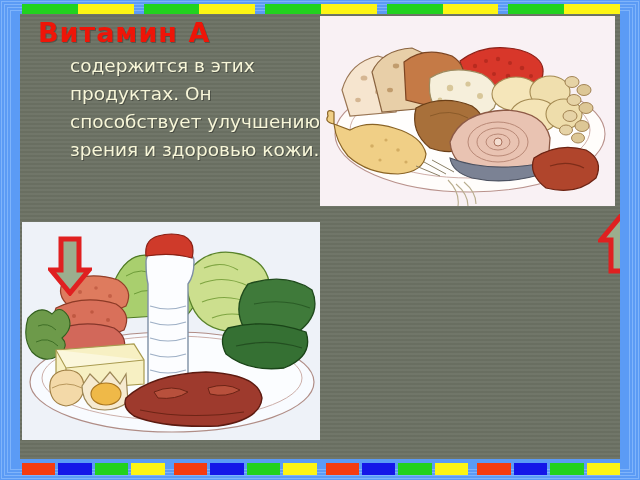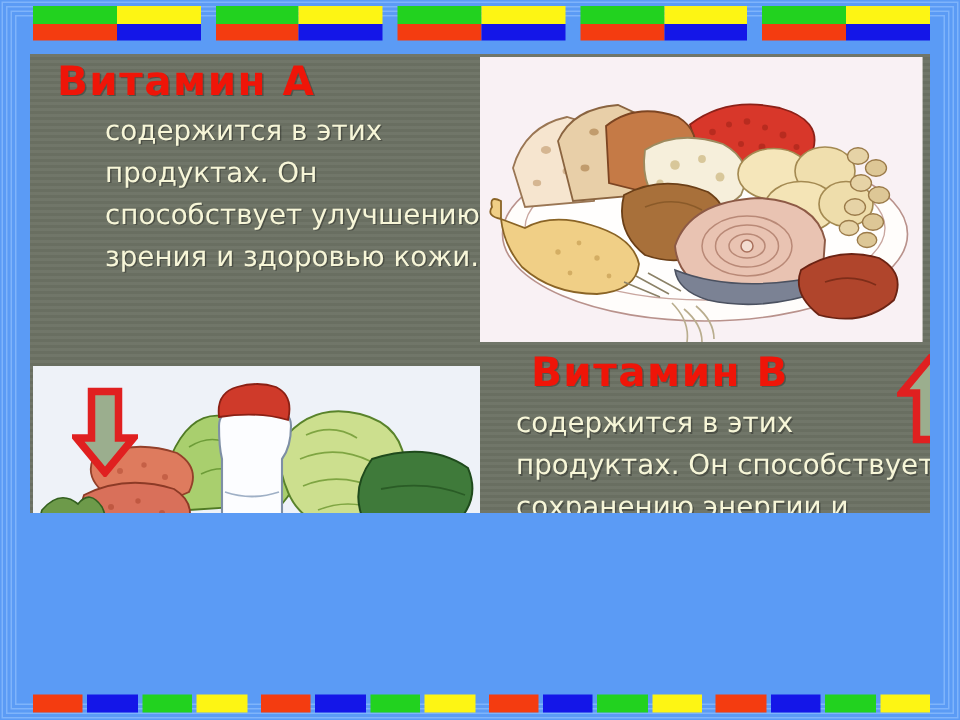--- a/index.html
+++ b/index.html
@@ -29,21 +29,21 @@
   .c-red{background:#f43c10;}
   .c-blue{background:#1416e8;}
 
   
   .border-bottom{position:absolute;left:22px;bottom:5px;width:598px;height:12px;
       display:flex;gap:9px;}
   .bbgroup{flex:1;display:flex;gap:3px;}
   .bbcell{flex:1;}
 
   
-  .content{position:absolute;left:20px;top:36px;width:600px;height:306px;
+  .content{position:absolute;left:20px;top:14px;width:600px;height:445px;
       background:#6c7264;overflow:hidden;}
   .content:before{content:"";position:absolute;inset:0;
       background:
         repeating-linear-gradient(0deg,rgba(255,255,255,.03) 0 2px,rgba(0,0,0,.03) 2px 4px);
       pointer-events:none;}
 
   
   .txtblock{position:absolute;}
   .vtitle{
     color:#ef1508;font-weight:bold;letter-spacing:1px;
@@ -136,24 +136,20 @@
     </div>
   </div>
 
   <div class="content">
 
     <div class="txtblock blockA">
       <div class="vtitle">Витамин  А</div>
       <div class="vbody">содержится в этих продуктах. Он способствует улучшению зрения и здоровью кожи.</div>
     </div>
 
-    <div class="txtblock blockB">
-      <div class="vtitle">Витамин  В</div>
-      <div class="vbody">содержится в этих продуктах. Он способствует сохранению энергии и здоровью кожи</div>
-    </div>
 
     <div class="pic picA">
       <svg viewBox="0 0 295 190" width="295" height="190" preserveAspectRatio="none">
         <rect x="0" y="0" width="295" height="190" fill="#f9f1f4"></rect>
 
         <ellipse cx="150" cy="118" rx="135" ry="58" fill="#fffdfb" stroke="#b9928c" stroke-width="1.1"></ellipse>
         <ellipse cx="150" cy="114" rx="120" ry="48" fill="#fffefd" stroke="#c9a69f" stroke-width="0.9"></ellipse>
 
         <path d="M140 45 Q165 26 200 34 Q228 42 222 62 Q214 80 180 80 Q146 76 140 45Z" fill="#d8372a" stroke="#8d2118" stroke-width="1.2"></path>
         <g fill="#a8251a" opacity="0.65">

